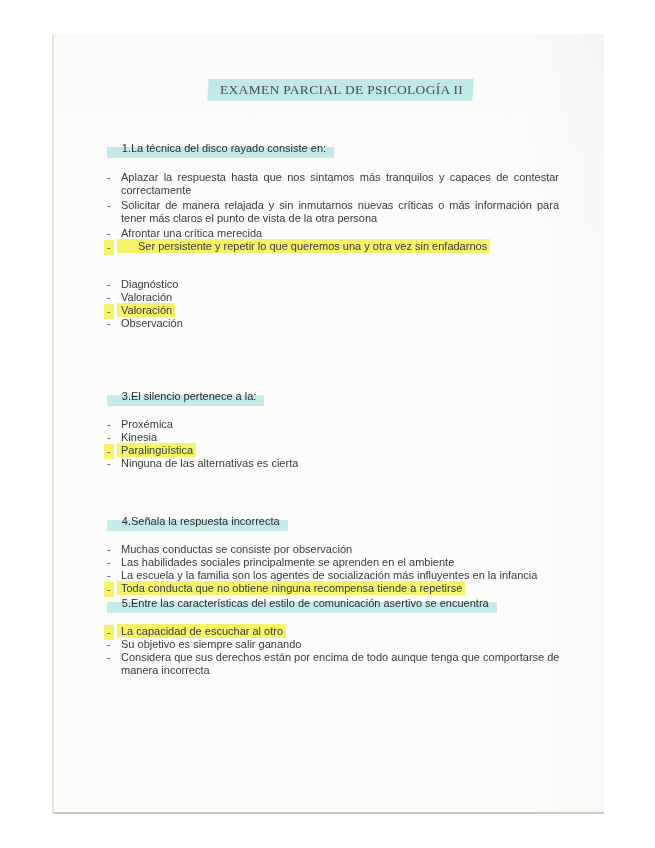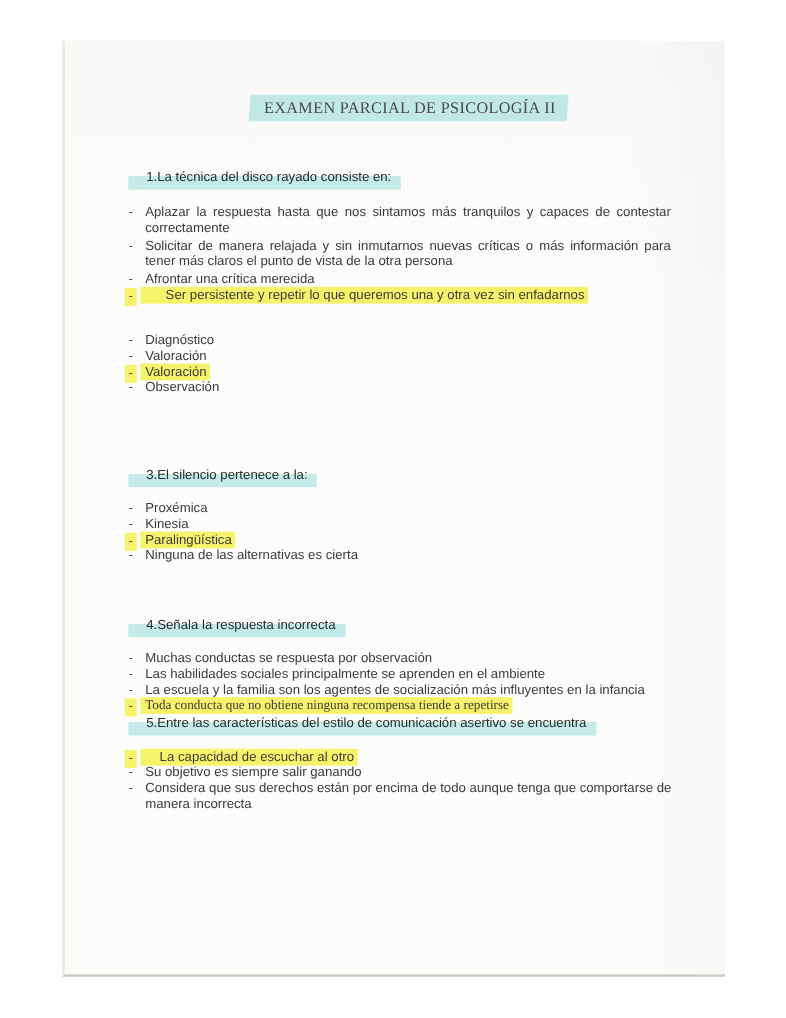--- a/index.html
+++ b/index.html
@@ -95,30 +95,30 @@
     <li class="opt"><span class="dash hl-bar" style="padding-left:3px;margin-left:-3px;">-</span><span class="hl-bar" style="margin-left:-4px;padding-left:4px;">Paralingüística</span></li>
     <li class="opt"><span class="dash">-</span><span class="txt">Ninguna de las alternativas es cierta</span></li>
   </ul>
 </div>
 
 <div class="q" style="top:512px;">
   <div class="q-head">
     <span class="num">4.</span><span>Señala la respuesta incorrecta</span>
   </div>
   <ul class="opts" style="margin-top:12px;">
-    <li class="opt"><span class="dash">-</span><span class="txt">Muchas conductas se respuesta por observación</span></li>
+    <li class="opt"><span class="dash">-</span><span class="txt">Muchas conductas se consiste por observación</span></li>
     <li class="opt"><span class="dash">-</span><span class="txt">Las habilidades sociales principalmente se aprenden en el ambiente</span></li>
     <li class="opt" style="width:460px;"><span class="dash">-</span><span class="txt">La escuela y la familia son los agentes de socialización más influyentes en la infancia</span></li>
-    <li class="opt"><span class="dash hl-bar" style="padding-left:3px;margin-left:-3px;">-</span><span class="hl-bar" style="margin-left:-4px;padding-left:4px;font-family:Liberation Serif, serif;">Toda conducta que no obtiene ninguna recompensa tiende a repetirse</span></li>
+    <li class="opt"><span class="dash hl-bar" style="padding-left:3px;margin-left:-3px;">-</span><span class="hl-bar" style="margin-left:-4px;padding-left:4px;">Toda conducta que no obtiene ninguna recompensa tiende a repetirse</span></li>
   </ul>
 </div>
 
 <div class="q" style="top:594px;">
   <div class="q-head">
     <span class="num">5.</span><span>Entre las características del estilo de comunicación asertivo se encuentra</span>
   </div>
   <ul class="opts" style="margin-top:12px;">
     <li class="opt"><span class="dash">-</span></li>
-    <li class="opt"><span class="dash hl-bar" style="padding-left:3px;margin-left:-3px;">-</span><span class="hl-bar" style="margin-left:-4px;padding-left:16px;">La capacidad de escuchar al otro</span></li>
+    <li class="opt"><span class="dash hl-bar" style="padding-left:3px;margin-left:-3px;">-</span><span class="hl-bar" style="margin-left:-4px;padding-left:4px;">La capacidad de escuchar al otro</span></li>
     <li class="opt"><span class="dash">-</span><span class="txt">Su objetivo es siempre salir ganando</span></li>
     <li class="opt" style="width:448px;text-align:left;"><span class="dash">-</span><span class="txt">Considera que sus derechos están por encima de todo aunque tenga que comportarse de manera incorrecta</span></li>
   </ul>
 </div>
 
 </body></html>

